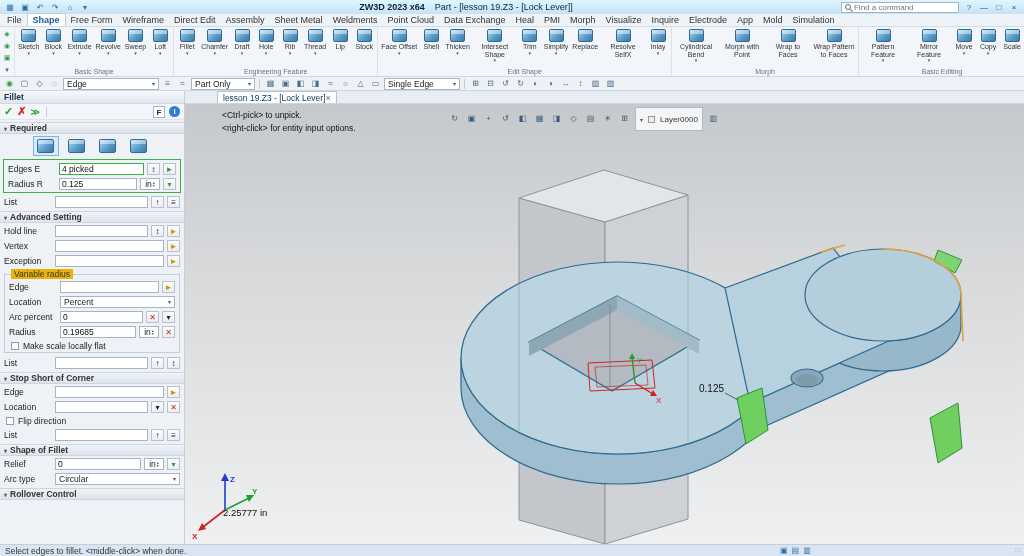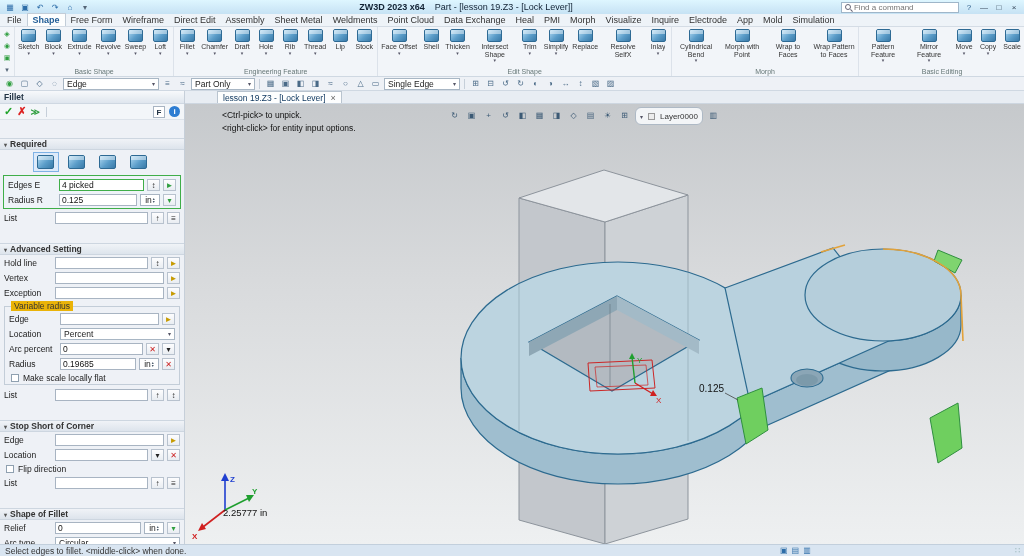--- a/index.html
+++ b/index.html
@@ -44,21 +44,21 @@
 .main{flex:1;display:flex;min-height:0}
 
 .panel{width:185px;flex:none;background:#eef1f6;border-right:1px solid #c6cfd9;font-size:8.5px;overflow:hidden;display:flex;flex-direction:column}
 .ptitle{height:13px;flex:none;background:linear-gradient(#f7f9fb,#dfe6ee);border-bottom:1px solid #cfd8e2;display:flex;align-items:center;padding:0 4px;font-weight:bold;color:#234}
 .pactions{height:16px;flex:none;display:flex;align-items:center;gap:4px;padding:0 4px;border-bottom:1px solid #dde3ea;background:#f3f6f9}
 .okg{color:#1fa32a;font-weight:bold;font-size:11px}
 .cxr{color:#d22;font-weight:bold;font-size:11px}
 .ffg{color:#2f9e3f;font-size:9px;font-weight:bold}
 .fbtn{margin-left:auto;width:12px;height:12px;border:1px solid #a8b4c2;background:#fff;text-align:center;line-height:11px;font-size:8px;font-weight:bold;color:#234}
 .infobtn{width:11px;height:11px;border-radius:50%;background:#2d7dd2;color:#fff;font-size:8px;line-height:11px;text-align:center;font-weight:bold}
-.sec{height:12px;flex:none;margin-top:18px;background:linear-gradient(#f0f3f7,#dde4ec);border-top:1px solid #cdd6e0;border-bottom:1px solid #cdd6e0;display:flex;align-items:center;padding:0 4px;font-weight:bold;color:#333;gap:3px}
+.sec{height:12px;flex:none;margin-top:2px;background:linear-gradient(#f0f3f7,#dde4ec);border-top:1px solid #cdd6e0;border-bottom:1px solid #cdd6e0;display:flex;align-items:center;padding:0 4px;font-weight:bold;color:#333;gap:3px}
 .scar{font-size:6px;color:#555}
 .prow{display:flex;align-items:center;gap:3px;padding:1px 4px;height:15px;flex:none}
 .pl{width:48px;flex:none;color:#222;white-space:nowrap;overflow:hidden}
 .pin{flex:1;height:12px;border:1px solid #a8b4c2;background:#fff;font-size:8.5px;padding:0 2px;font-family:inherit;min-width:0;color:#111}
 .pin.greenb{border:1px solid #3fae49}
 .unit{width:20px;height:12px;flex:none;border:1px solid #a8b4c2;background:#fff;display:flex;align-items:center;justify-content:center;gap:1px}
 .spin{display:flex;flex-direction:column;font-size:4px;line-height:3px;color:#456}
 .pic{width:13px;height:12px;flex:none;text-align:center;line-height:11px;font-size:8px;border:1px solid #b8c2ce;background:linear-gradient(#fdfdfe,#e9edf2);cursor:default}
 .pic.yellow{color:#c69a00}
 .pic.green{color:#2f9e3f}
@@ -68,28 +68,28 @@
 .tbtn.sel{border:1px solid #7fb2e5;background:#ddeafa}
 .tbtn .cube{width:17px;height:14px}
 .greenbox{border:1px solid #3fae49;margin:1px 3px;padding:1px 0;background:#eef3f8;flex:none}
 .groupbox{border:1px solid #c3cdd8;margin:6px 4px 2px;position:relative;padding-top:4px;flex:none}
 .gtitle{position:absolute;top:-6px;left:6px;background:#eab308;padding:0 3px;color:#333}
 .cbrow{display:flex;align-items:center;gap:4px;padding:1px 6px;height:13px;flex:none}
 .cb{width:8px;height:8px;border:1px solid #8fa0b0;background:#fff;flex:none}
 
 .viewcol{flex:1;display:flex;flex-direction:column;min-width:0}
 .tabbar{height:13px;flex:none;background:#e8edf3;border-bottom:1px solid #cdd6e0;display:flex;align-items:flex-end;padding-left:32px}
-.doc-tab{height:12px;background:#fdfefe;border:1px solid #b9c4cf;border-bottom:0;display:flex;align-items:center;gap:5px;padding:0 5px;font-size:8.5px;color:#123a61;white-space:nowrap}
+.doc-tab{height:12px;background:#fdfefe;border:1px solid #b9c4cf;border-bottom:0;display:flex;align-items:center;padding:0 5px;font-size:8.5px;color:#123a61;white-space:nowrap}
 .tab-close{color:#666;font-size:9px;cursor:default}
 .canvas{flex:1;position:relative;background:linear-gradient(180deg,#c6c9cc 0%,#d8dadc 40%,#eef0f1 100%);min-height:0;overflow:hidden}
 .canvas svg{position:absolute;inset:0;width:100%;height:100%}
 .hints{position:absolute;left:37px;top:5px;font-size:8.5px;color:#111;line-height:1.55}
 .vp-toolbar{position:absolute;left:263px;top:3px;display:flex;align-items:center;gap:4px}
 .vic{width:13px;height:12px;text-align:center;line-height:12px;font-size:8px;color:#3c5a75;cursor:default}
-.layer-chip{height:18px;background:#f3f5f7;border:1px solid #aeb9c5;border-radius:6px;display:flex;align-items:center;gap:5px;padding:0 4px;font-size:8px;color:#333}
+.layer-chip{height:24px;background:#f3f5f7;border:1px solid #aeb9c5;border-radius:0;display:flex;align-items:center;gap:5px;padding:0 4px;font-size:8px;color:#333}
 .swatch{width:7px;height:7px;background:#ececec;border:1px solid #999;flex:none}
 .measure{position:absolute;left:38px;bottom:26px;font-size:9.5px;color:#111}
 
 .statusbar{height:12px;flex:none;background:#d9e5f1;border-top:1px solid #c2cfdc;display:flex;align-items:center;padding:0 5px;font-size:8.5px;color:#333;position:relative}
 .sb-icons{position:absolute;left:780px;display:flex;gap:4px;align-items:center}
 .sb-ic{font-size:8px;line-height:11px;cursor:default}
 .sb-grip{position:absolute;right:4px;color:#8aa;font-size:8px}
 </style>
 </head>
 <body>

